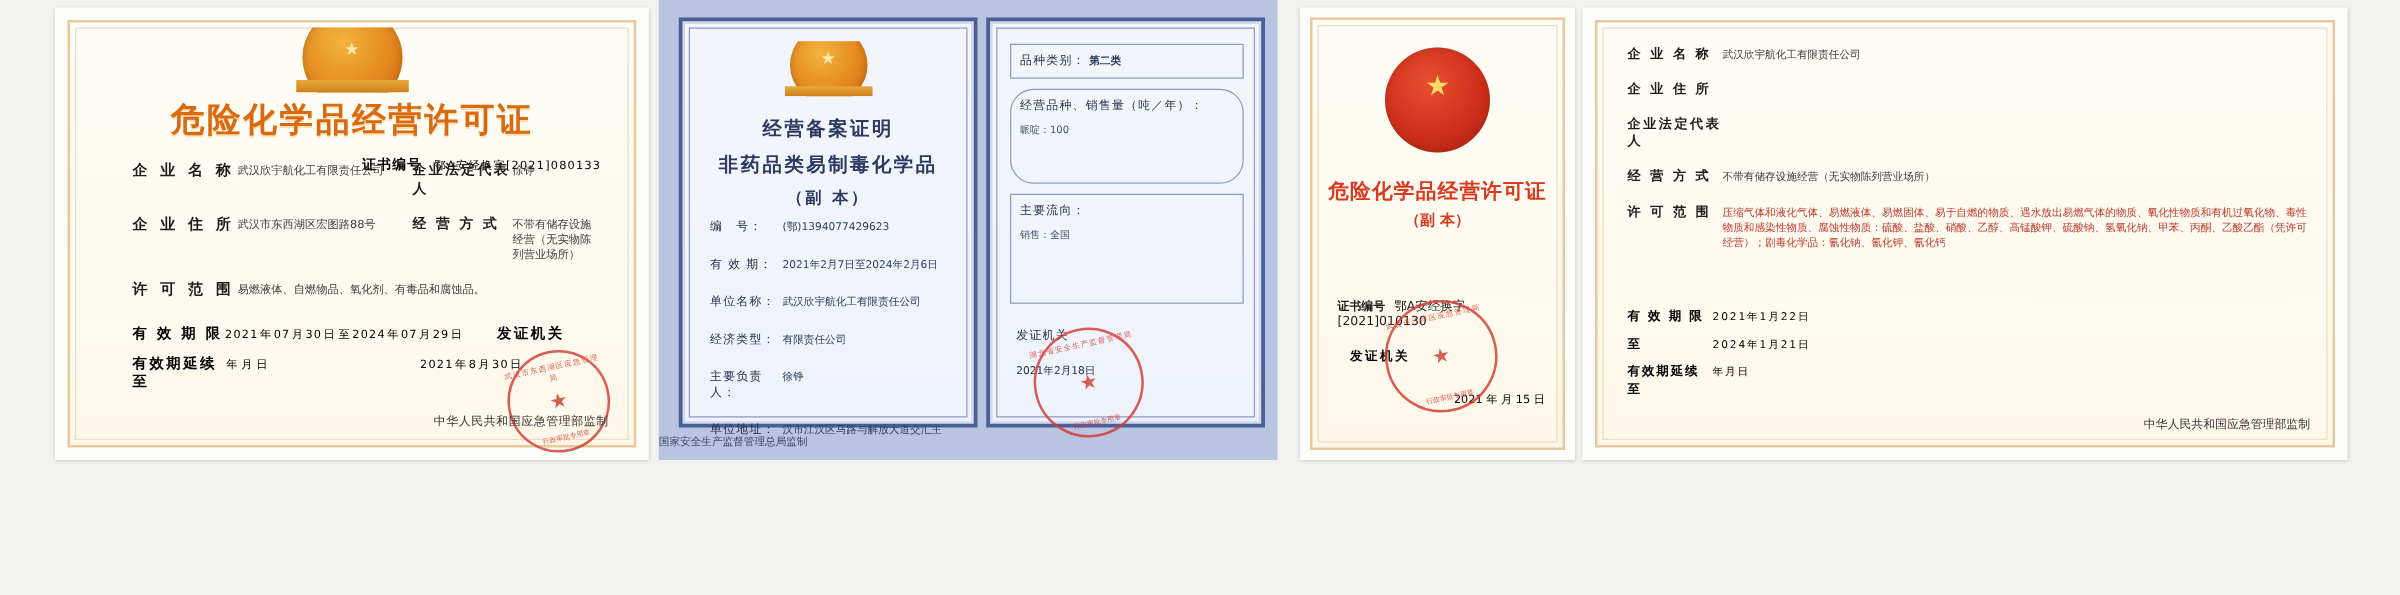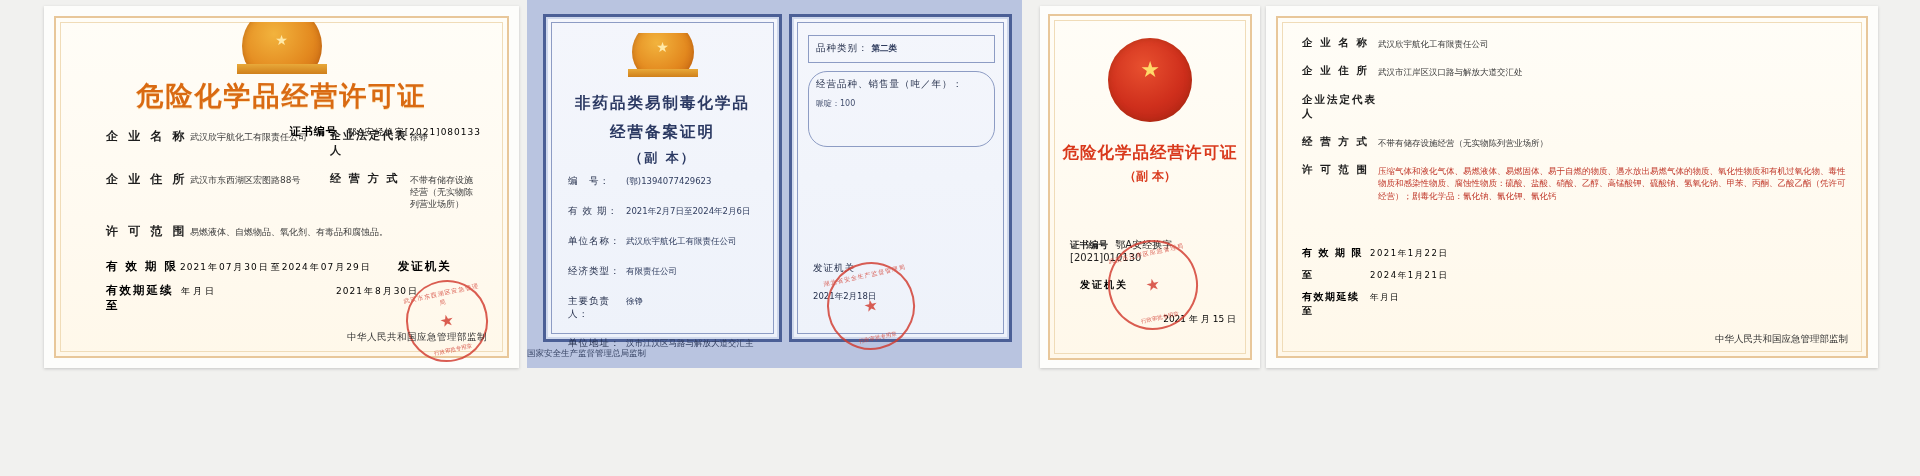--- a/index.html
+++ b/index.html
@@ -601,22 +601,22 @@
   <div class="cert2">
 
     <div class="c2-panel c2-left">
       <div class="emblem-wrap2">
         <div class="emblem">
             <span class="star">★</span>
           </div>
         <div class="ribbon"></div>
       </div>
       <div class="c2-title">
+        <div>经营备案证明</div>
         <div>非药品类易制毒化学品</div>
-        <div>经营备案证明</div>
       </div>
       <div class="c2-sub">（副 本）</div>
 
       <div class="c2-fields">
         <div class="c2-frow">
           <span class="k">编　号：</span>
           <span class="v">(鄂)1394077429623</span>
         </div>
         <div class="c2-frow">
           <span class="k">有 效 期：</span>
@@ -644,20 +644,24 @@
     <div class="c2-panel c2-right">
       <div class="c2-rfields">
         <div class="c2-box">
           <span class="k">品种类别：</span>
           <span class="v">第二类</span>
         </div>
         <div class="c2-box tall">
           <div class="k">经营品种、销售量（吨／年）：</div>
           <div class="sm">哌啶：100</div>
         </div>
+        <div class="c2-box tall2">
+          <div class="k">主要流向：</div>
+          <div class="sm">销售：全国</div>
+        </div>
       </div>
 
       <div class="c2-issue">
         <span>发证机关</span>
         <div class="line2">2021年2月18日</div>
       </div>
     </div>
 
     <div class="stamp stamp2">
       <div class="st-txt">湖北省安全生产监督管理局</div>
@@ -703,21 +707,20 @@
   <div class="cert4">
     <div class="cert4-inner">
 
       <div class="c4-body">
         <div class="c4-row">
           <div class="c4-lab">企 业 名 称</div>
           <div class="c4-val">武汉欣宇航化工有限责任公司</div>
         </div>
         <div class="c4-row">
           <div class="c4-lab">企 业 住 所</div>
-          <div class="c4-val">武汉市江岸区汉口路与解放大道交汇处</div>
         </div>
         <div class="c4-row">
           <div class="c4-lab">企业法定代表人</div>
           <div class="c4-val"></div>
         </div>
         <div class="c4-row">
           <div class="c4-lab">经 营 方 式</div>
           <div class="c4-val">不带有储存设施经营（无实物陈列营业场所）</div>
         </div>
         <div class="c4-row">

